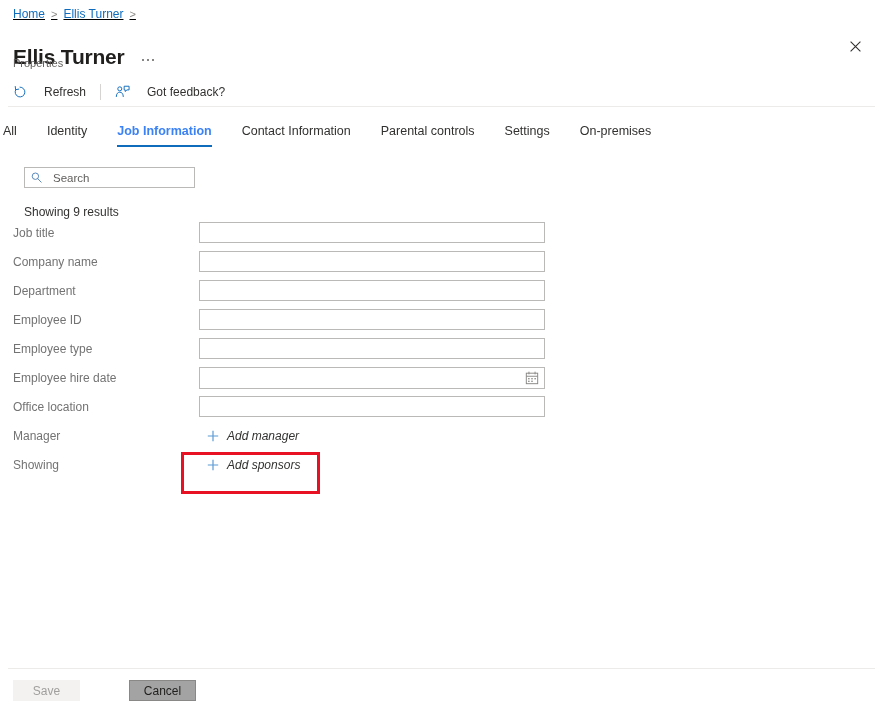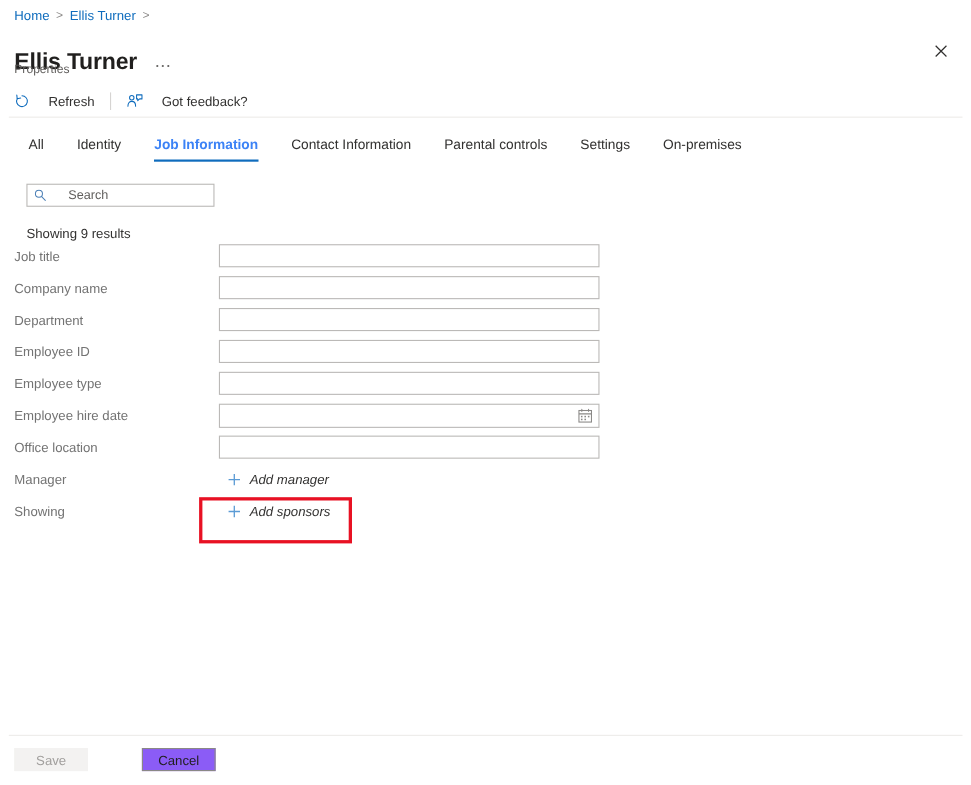--- a/index.html
+++ b/index.html
@@ -16,20 +16,21 @@
     background: #ffffff;
   }
 
   
   .breadcrumb {
     position: absolute;
     left: 13px; top: 6px;
     display: flex; align-items: center;
     font-size: 12px;
     line-height: 16px;
+    text-decoration: underline;
   }
   .bc-link {
     color: #0f6cbd;
     cursor: pointer;
     white-space: nowrap;
   }
   .bc-sep {
     color: #8a8886;
     margin: 0 6px;
     font-size: 11px;
@@ -108,21 +109,21 @@
     position: absolute;
     right: 14px; top: 32px;
     width: 28px; height: 28px;
     display: flex; align-items: center; justify-content: center;
     cursor: pointer;
   }
 
   
   .tabs {
     position: absolute;
-    left: 26px; top: 121px;
+    left: 3px; top: 121px;
     display: flex; align-items: flex-start;
     height: 30px;
     text-align: center;
   }
   .tab {
     position: relative;
     font-size: 12.5px;
     color: #323130;
     cursor: pointer;
     padding: 3px 0 9px 0;
@@ -151,21 +152,21 @@
     display: flex; align-items: center;
     padding: 0 6px;
     cursor: text;
   }
   .search-input {
     border: 0; outline: 0;
     font-family: "Liberation Sans", sans-serif;
     font-size: 11.5px;
     color: #323130;
     background: transparent;
-    margin-left: 20px;
+    margin-left: 11px;
     width: 120px;
     padding: 0;
   }
   .search-input::placeholder { color: #605e5c; opacity: 1; }
 
   .results-count {
     position: absolute;
     left: 24px; top: 204px;
     font-size: 12px;
     color: #323130;
@@ -272,21 +273,21 @@
     padding: 0 12px;
     cursor: pointer;
   }
   .btn-save {
     background: #f3f2f1;
     color: #a19f9d;
     border: 1px solid #f3f2f1;
     cursor: default;
   }
   .btn-cancel {
-    background: #8b5cf6;
+    background: #a3a3a3;
     color: #201f1e;
     border: 1px solid #8a8886;
     margin-left: 9px;
   }
 </style>
 </head>
 <body>
 
 <div class="page">
 

